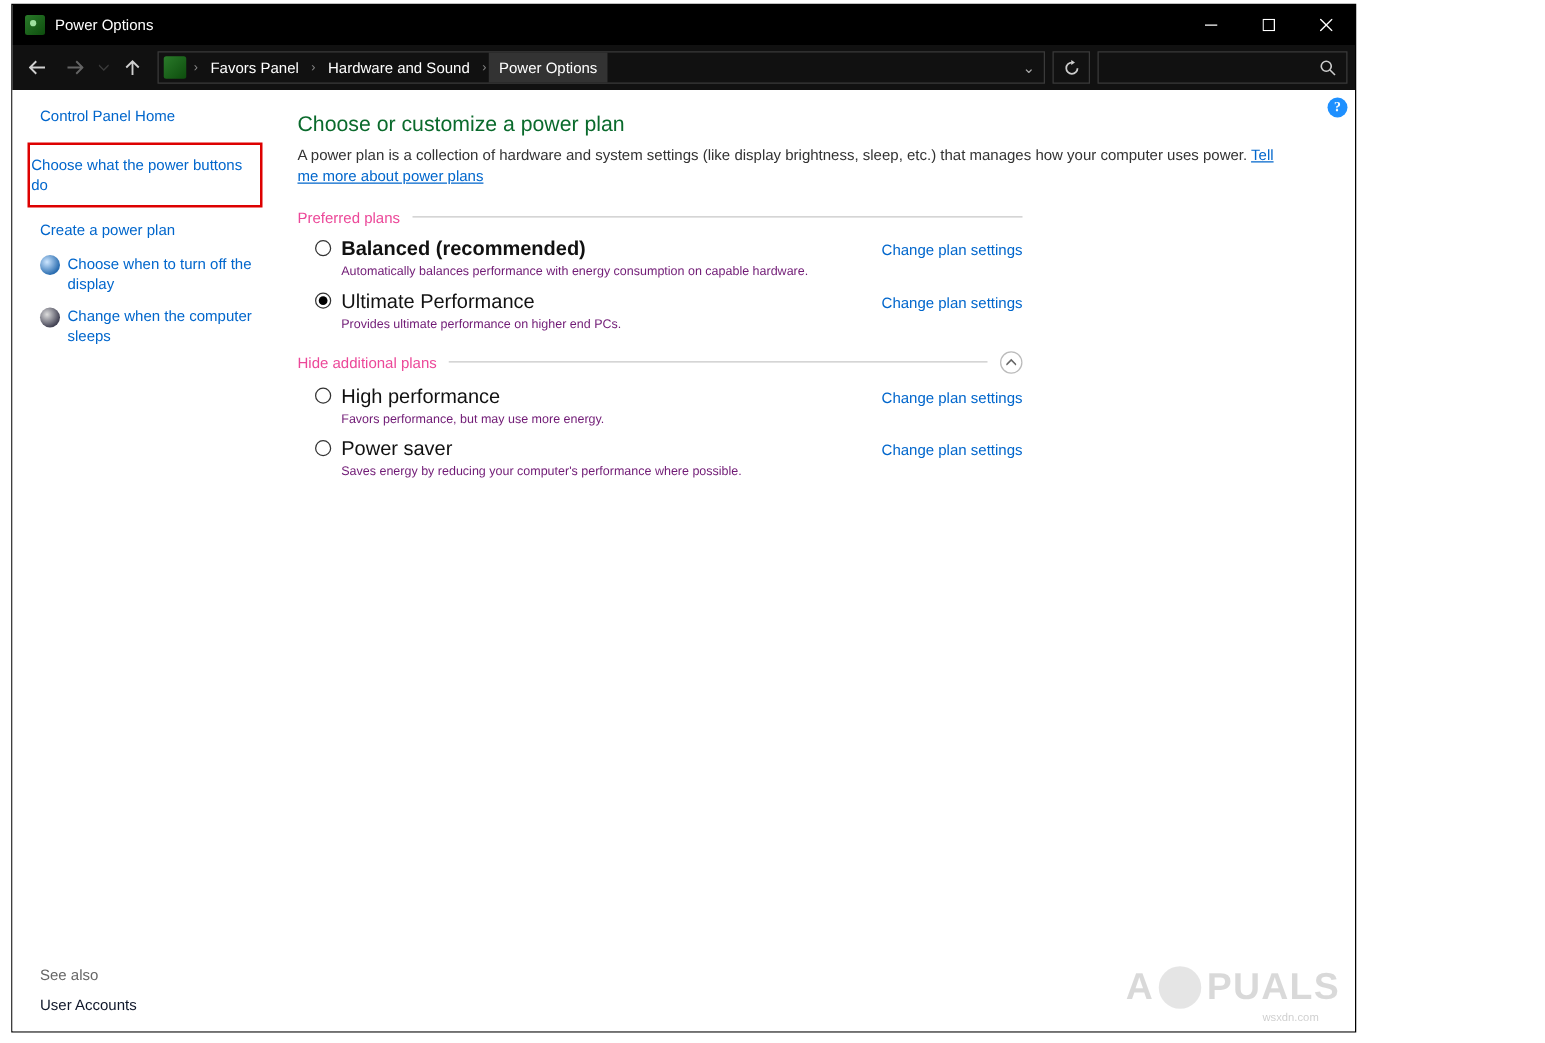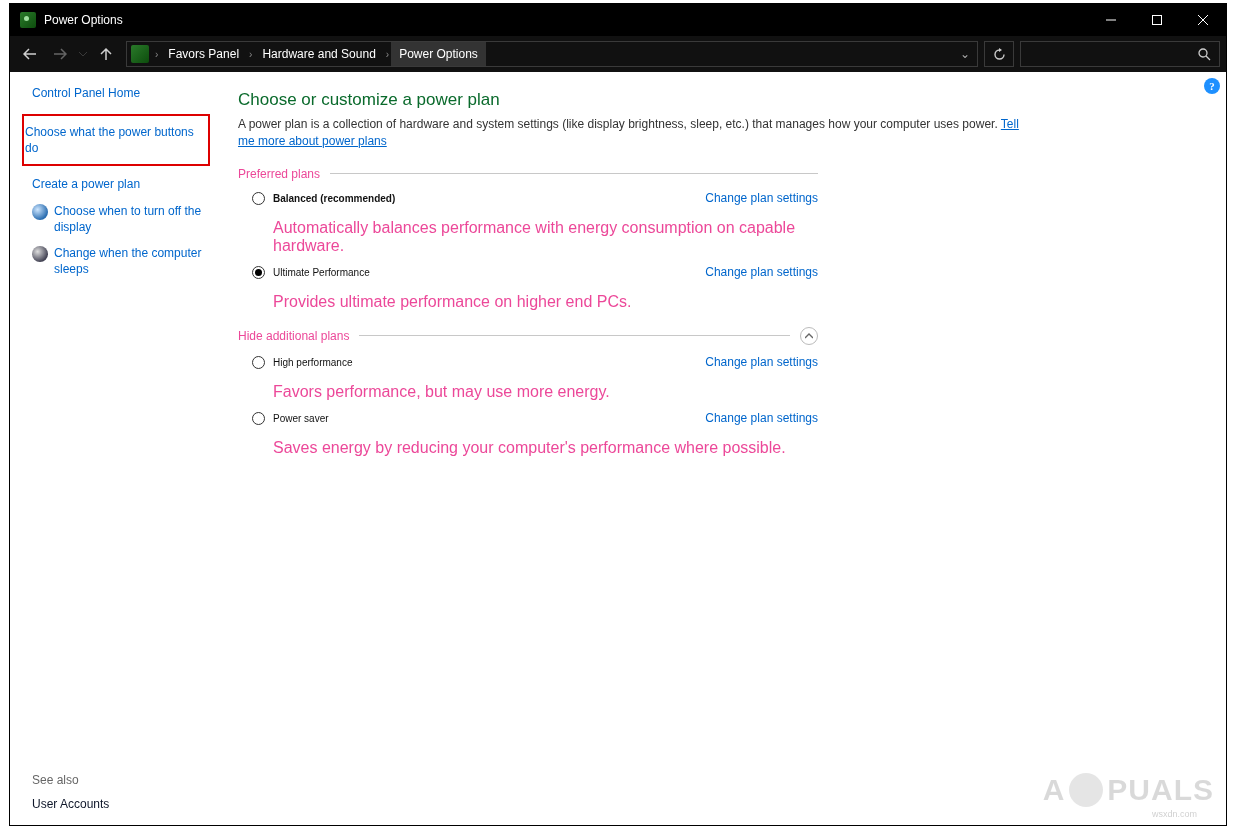--- a/index.html
+++ b/index.html
@@ -7,21 +7,21 @@
     margin: 0;
     font-family: "Segoe UI", Arial, sans-serif;
     font-size: 12px;
     background: #fff;
     overflow: hidden;
     width: 1236px;
     height: 834px;
     position: relative;
   }
   .window {
-    width: 1218px;
+    width: 1076px;
     height: 823px;
     position: absolute;
     left: 9px;
     top: 3px;
     background: #fff;
     border: 1px solid #000;
     display: flex;
     flex-direction: column;
   }
   
@@ -169,23 +169,23 @@
     display:flex;align-items:flex-start;margin:10px 0 0 14px;
   }
   .radio{
     width:13px;height:13px;border:1px solid #333;border-radius:50%;
     margin-right:8px;margin-top:1px;position:relative;flex:0 0 13px;
   }
   .radio.checked::after{
     content:"";position:absolute;left:2px;top:2px;width:7px;height:7px;border-radius:50%;background:#000;
   }
   .plan-body{flex:1;}
-  .plan-name{color:#111;font-size:10px;}
+  .plan-name{color:#111;font-size:16px;}
   .plan-name.bold{font-weight:600;}
-  .plan-desc{color:#ec4899;font-size:16px;margin-top:14px; padding-left:0;}
+  .plan-desc{color:#701a75;font-size:10px;margin-top:3px; padding-left:0;}
   .plan-row{display:flex;align-items:baseline;}
   .plan-row .spacer{flex:1;}
   .change{color:#0066cc;font-size:12px;white-space:nowrap;margin-left:20px;}
   .watermark{
     position:absolute;right:12px;bottom:18px;
     font-size:30px;font-weight:700;color:rgba(0,0,0,0.15);
     letter-spacing:1px;font-family:Arial,sans-serif;
     display:flex;align-items:center;gap:4px;
   }
   .watermark .face{

